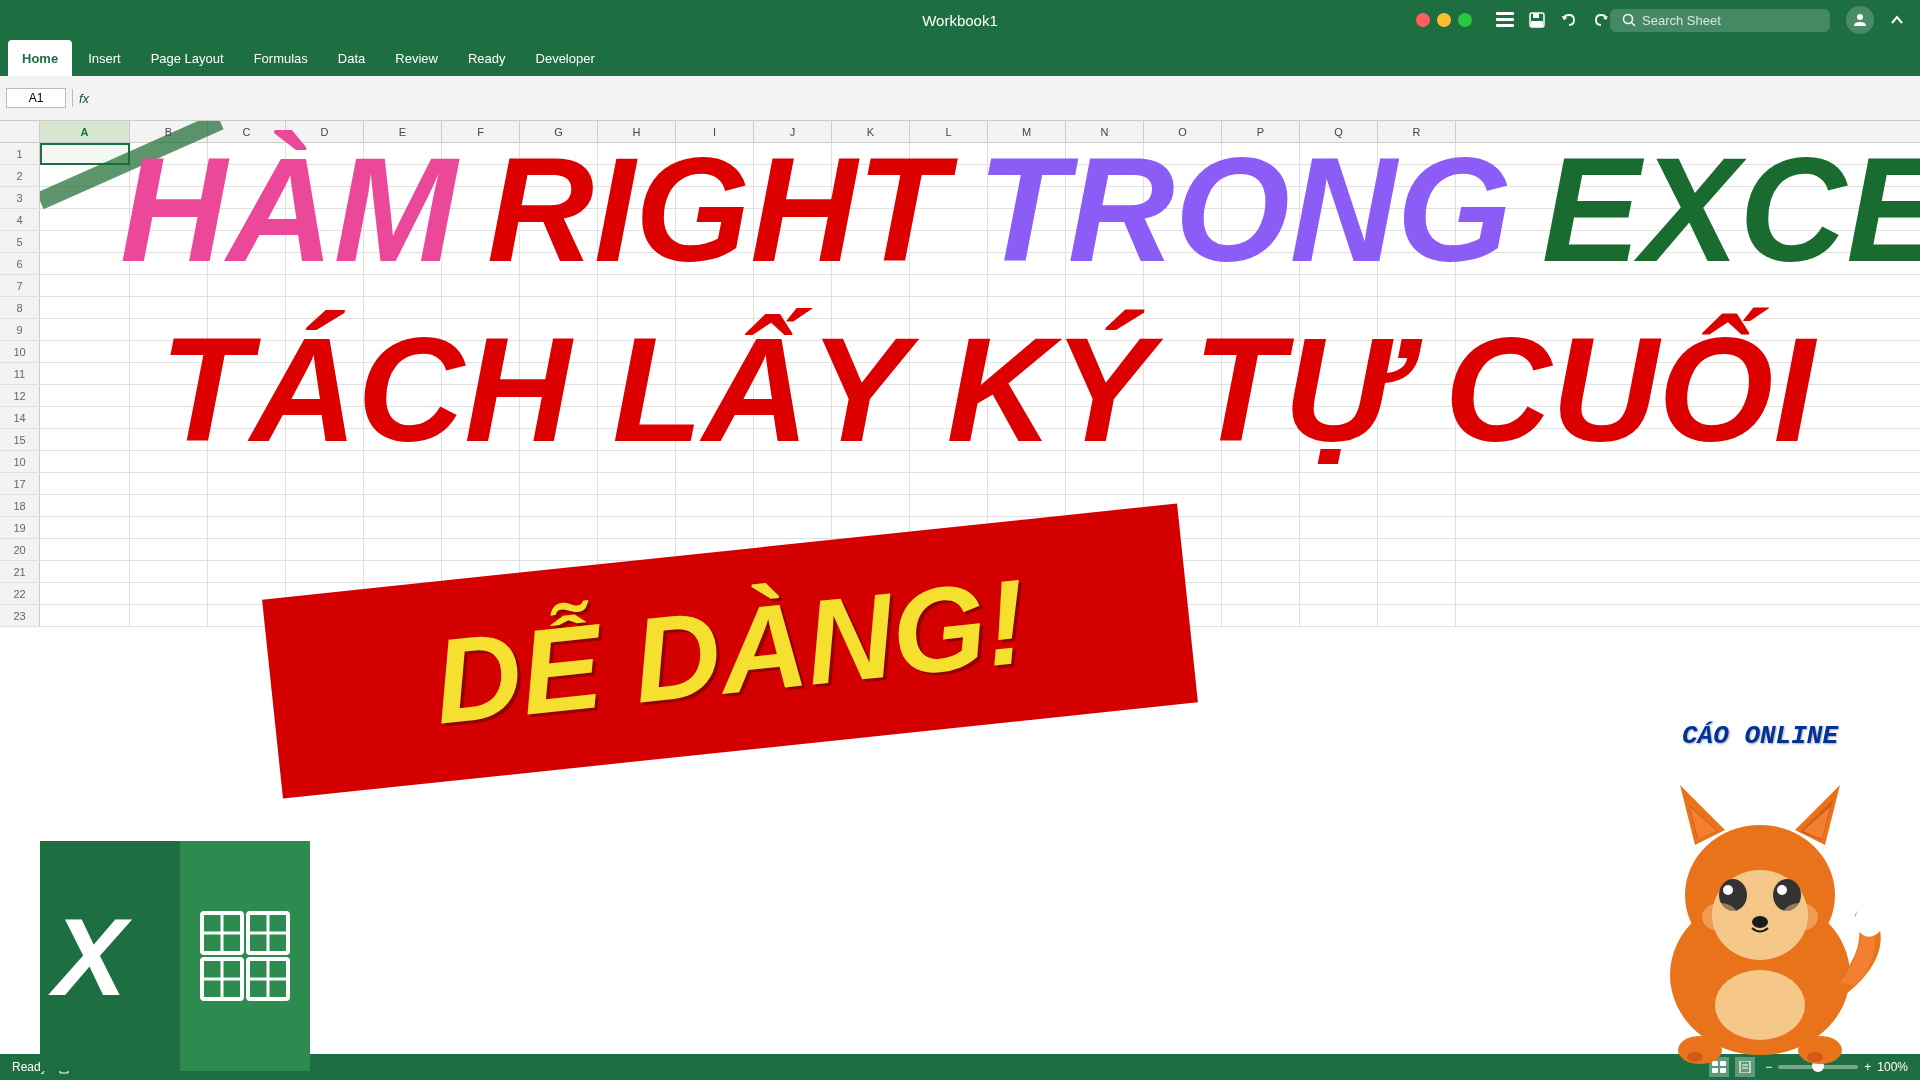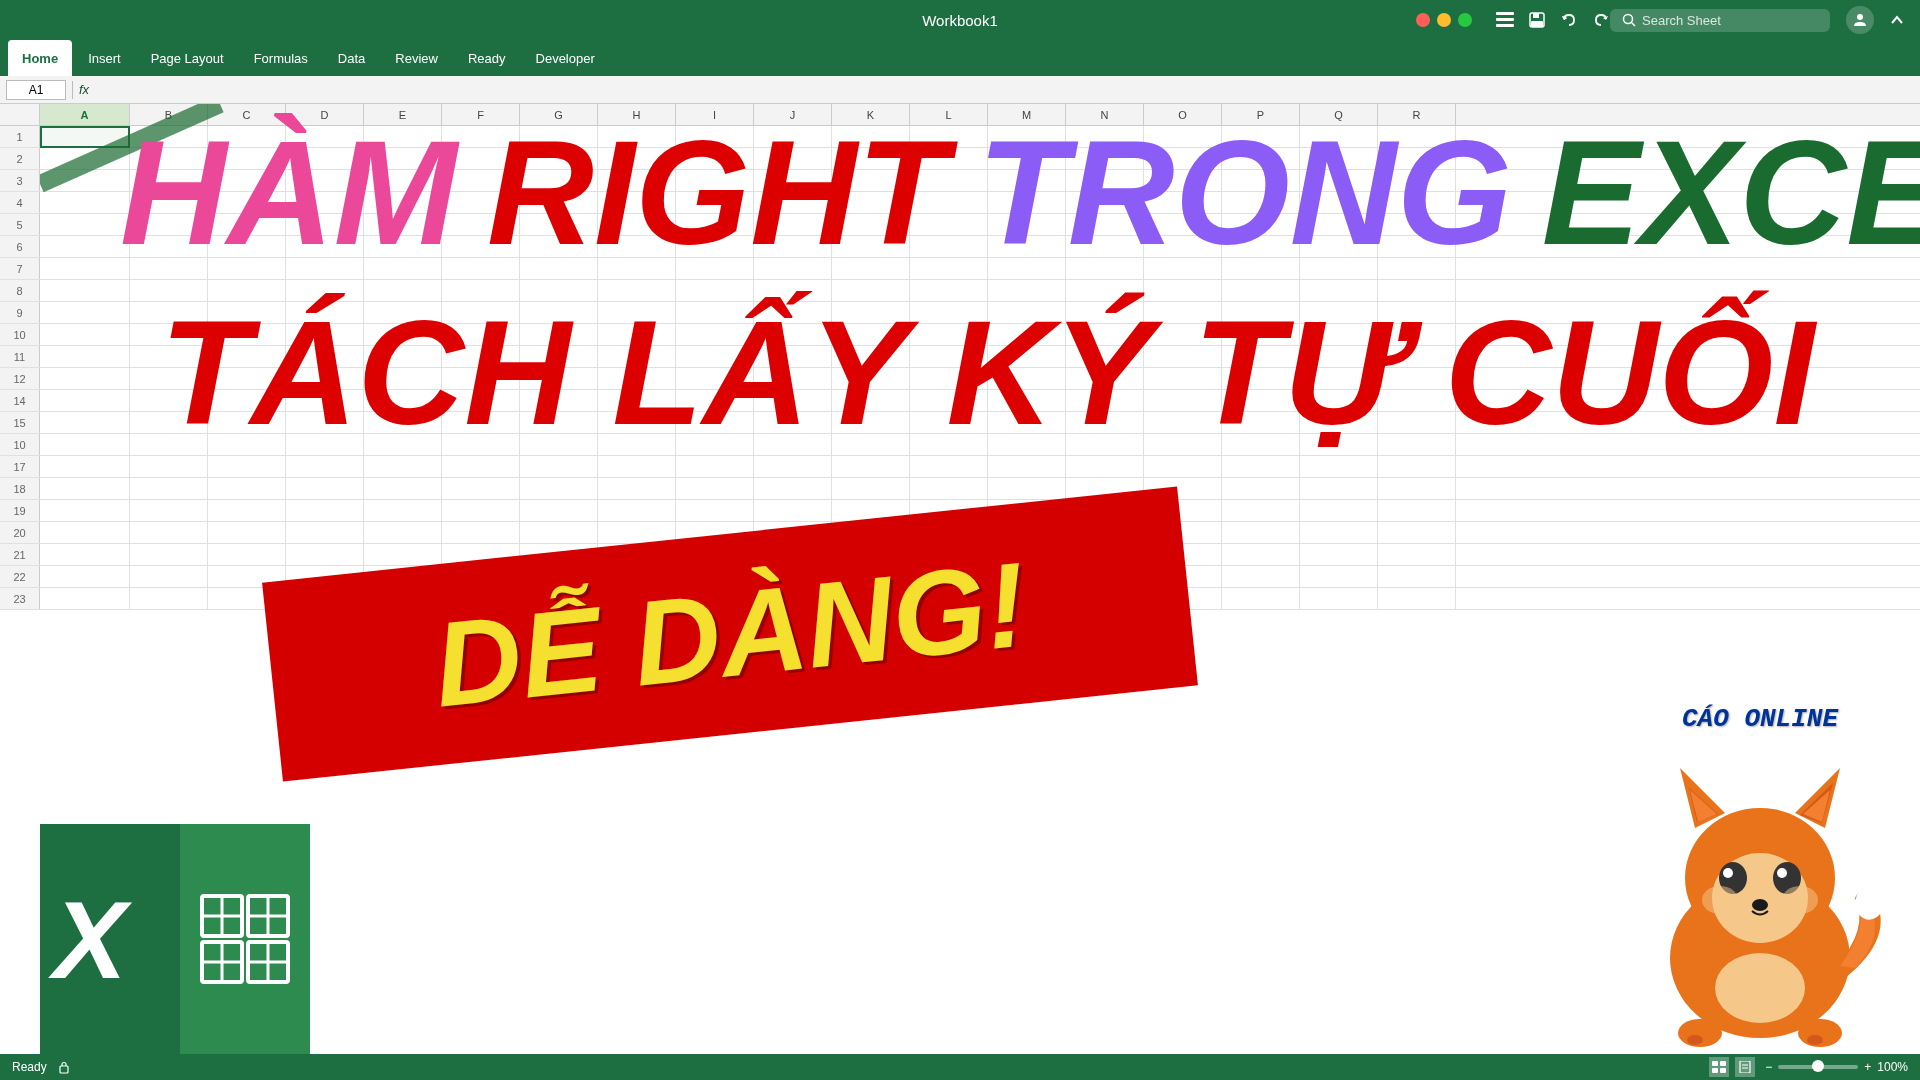--- a/index.html
+++ b/index.html
@@ -50,21 +50,21 @@
       display: flex; align-items: center;
     }
     .ribbon-tab.active {
       background: white;
       color: #1d6f42;
       font-weight: 600;
     }
 
     
     .formula-bar {
-      height: 28px;
+      height: 45px;
       background: #f3f3f3;
       border-bottom: 1px solid #ccc;
       display: flex;
       align-items: center;
       padding: 0 6px;
       gap: 6px;
       font-size: 12px;
     }
     .cell-name-box {
       width: 60px; border: 1px solid #bbb; background: white;

